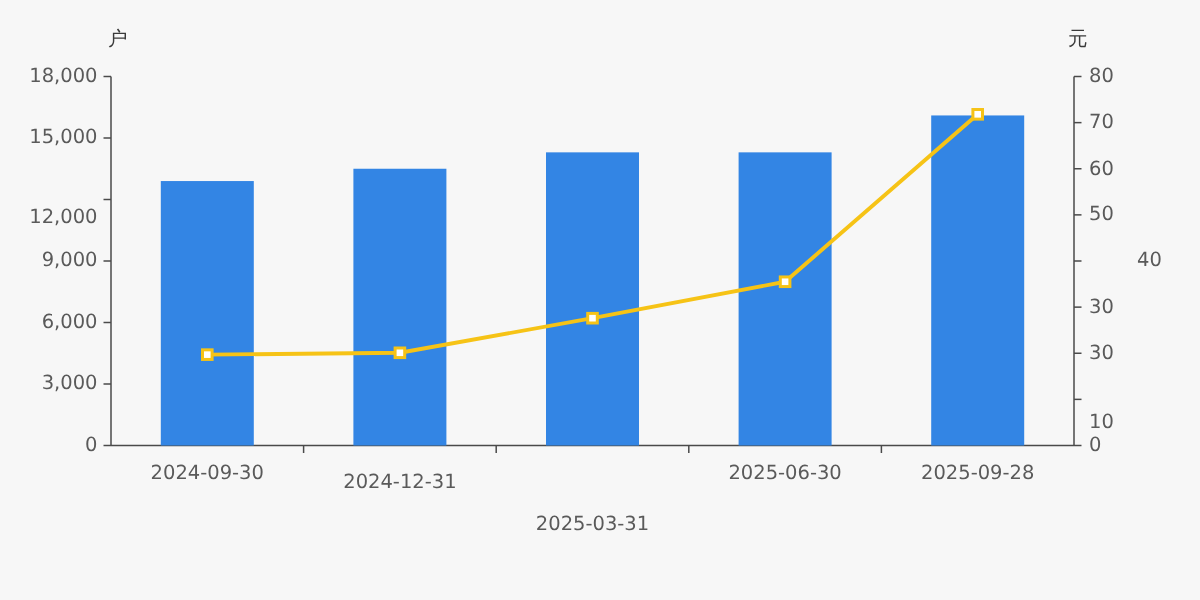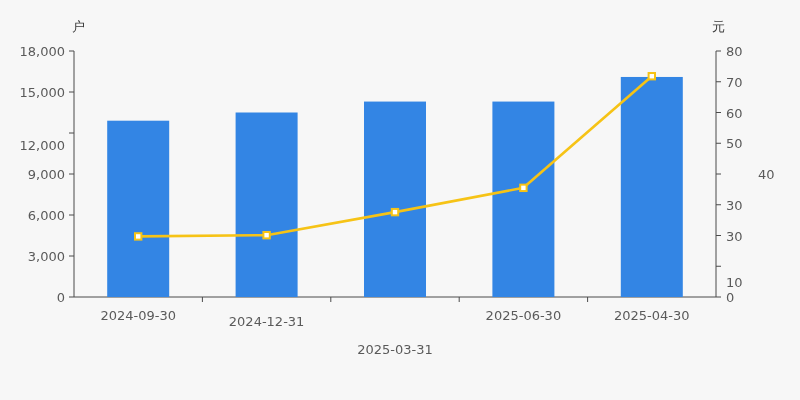--- a/index.html
+++ b/index.html
@@ -124,16 +124,16 @@
       <span class="tick-label right" style="left: 726px; top: 204.75px;">30</span>
       <span class="tick-label right" style="left: 758px; top: 174px;">40</span>
       <span class="tick-label right" style="left: 726px; top: 143.25px;">50</span>
       <span class="tick-label right" style="left: 726px; top: 112.5px;">60</span>
       <span class="tick-label right" style="left: 726px; top: 81.75px;">70</span>
       <span class="tick-label right" style="left: 726px; top: 51px;">80</span>
       <span class="xtick-label" style="left: 138.2px; top: 309px;">2024-09-30</span>
       <span class="xtick-label" style="left: 266.6px; top: 315px;">2024-12-31</span>
       <span class="xtick-label" style="left: 395px; top: 309px; margin-top: 34px;">2025-03-31</span>
       <span class="xtick-label" style="left: 523.4px; top: 309px;">2025-06-30</span>
-      <span class="xtick-label" style="left: 651.8px; top: 309px;">2025-04-30</span>
+      <span class="xtick-label" style="left: 651.8px; top: 309px;">2025-09-28</span>
     </div>
 
 </div>
 
 </body></html>

